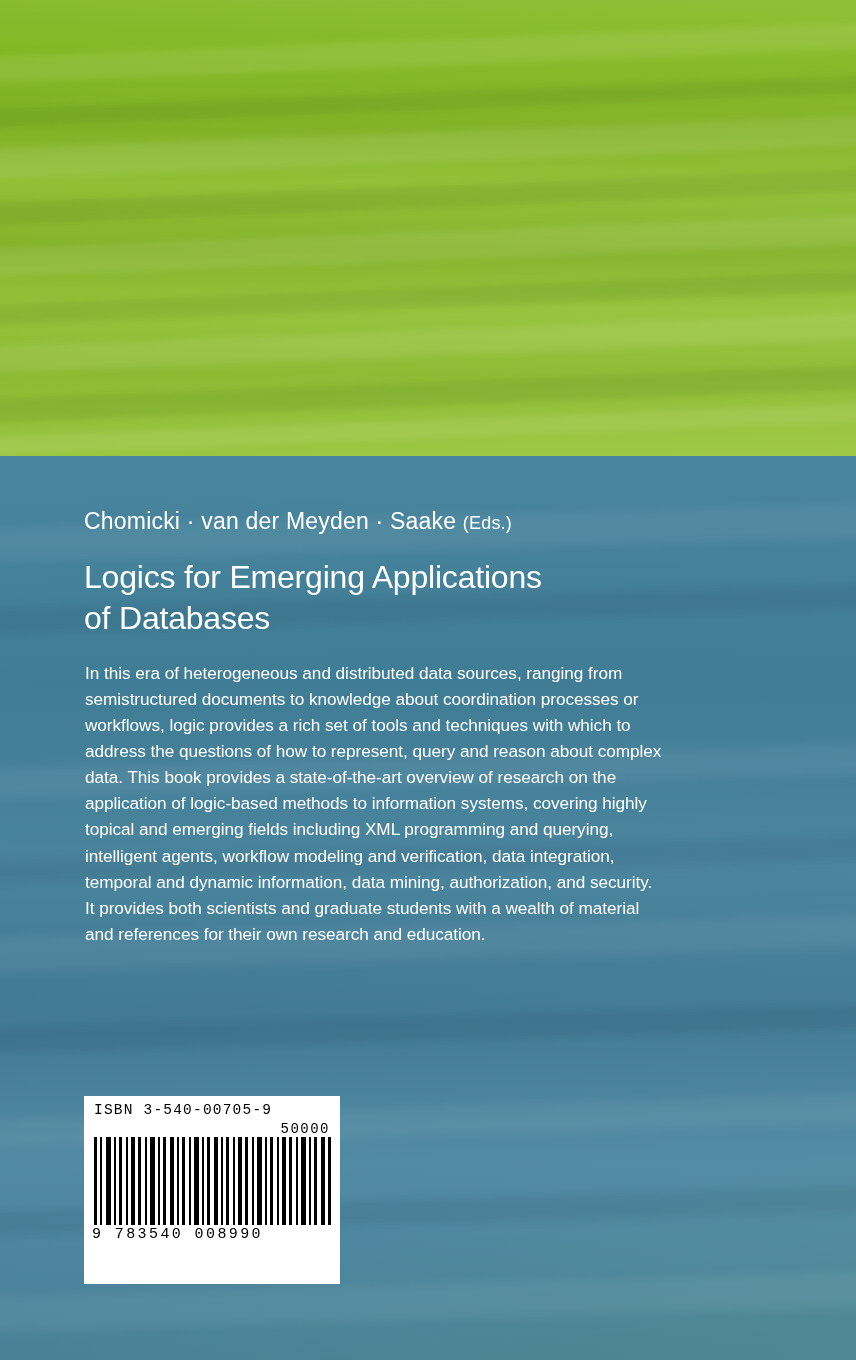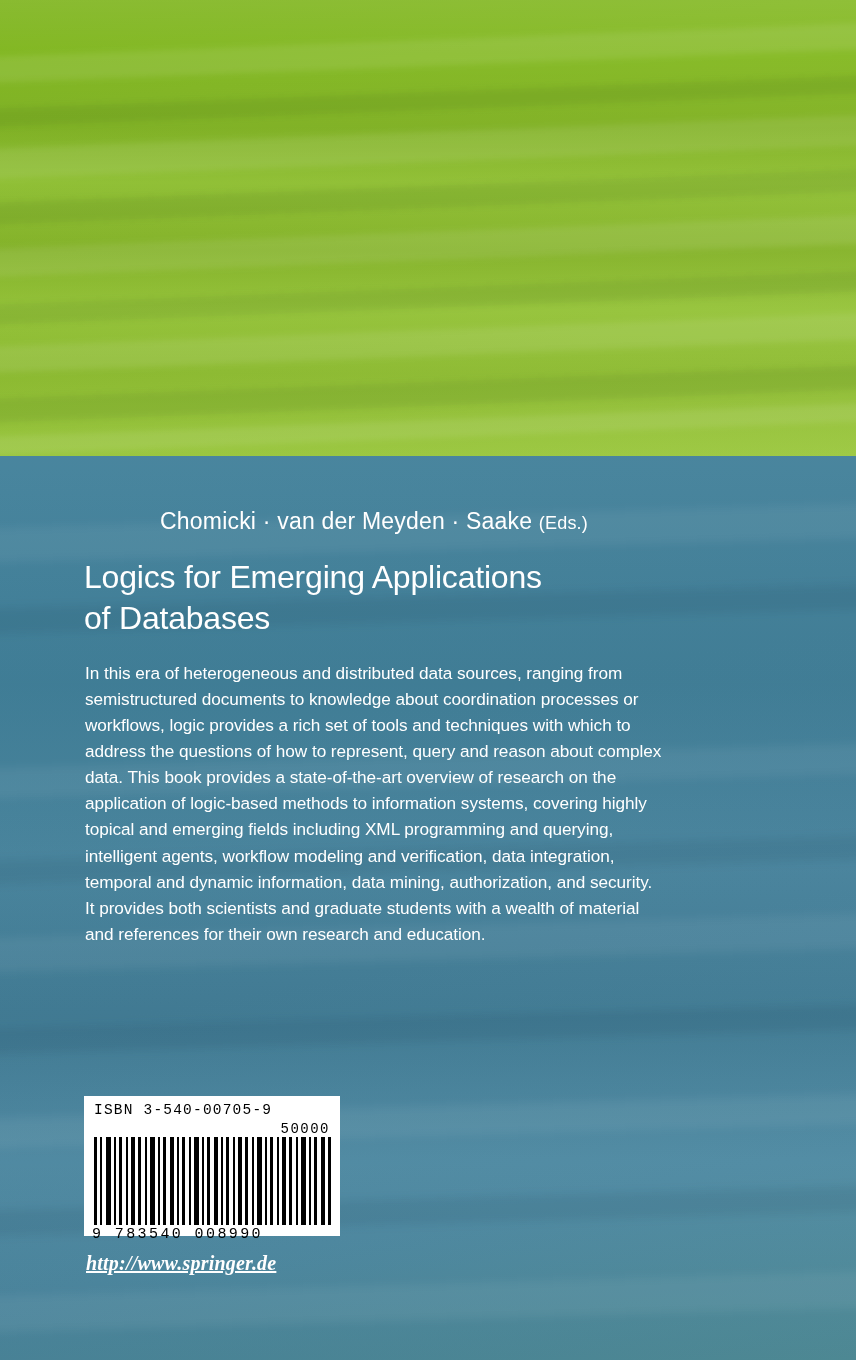--- a/index.html
+++ b/index.html
@@ -91,21 +91,20 @@
     top: 508px;
     width: 580px;
     color: #ffffff;
   }
   .editors {
     font-size: 23px;
     font-weight: 400;
     letter-spacing: 0.2px;
     margin: 0 0 22px 0;
     white-space: nowrap;
-    text-align: center;
   }
   .editors .eds {
     font-size: 18px;
   }
   .book-title {
     font-size: 32px;
     line-height: 1.29;
     font-weight: 400;
     margin: 0 0 20px 0;
     letter-spacing: -0.2px;
@@ -117,21 +116,21 @@
     margin: 1px;
     letter-spacing: -0.05px;
   }
 
   
   .barcode-box {
     position: absolute;
     left: 84px;
     top: 1096px;
     width: 256px;
-    height: 140px;
+    height: 188px;
     background: #ffffff;
     box-sizing: border-box;
     padding: 6px 8px 4px 8px;
   }
   .barcode-isbn {
     font-family: "Liberation Mono", "DejaVu Sans Mono", monospace;
     font-size: 14.5px;
     letter-spacing: 1.2px;
     color: #000;
     text-align: left;

